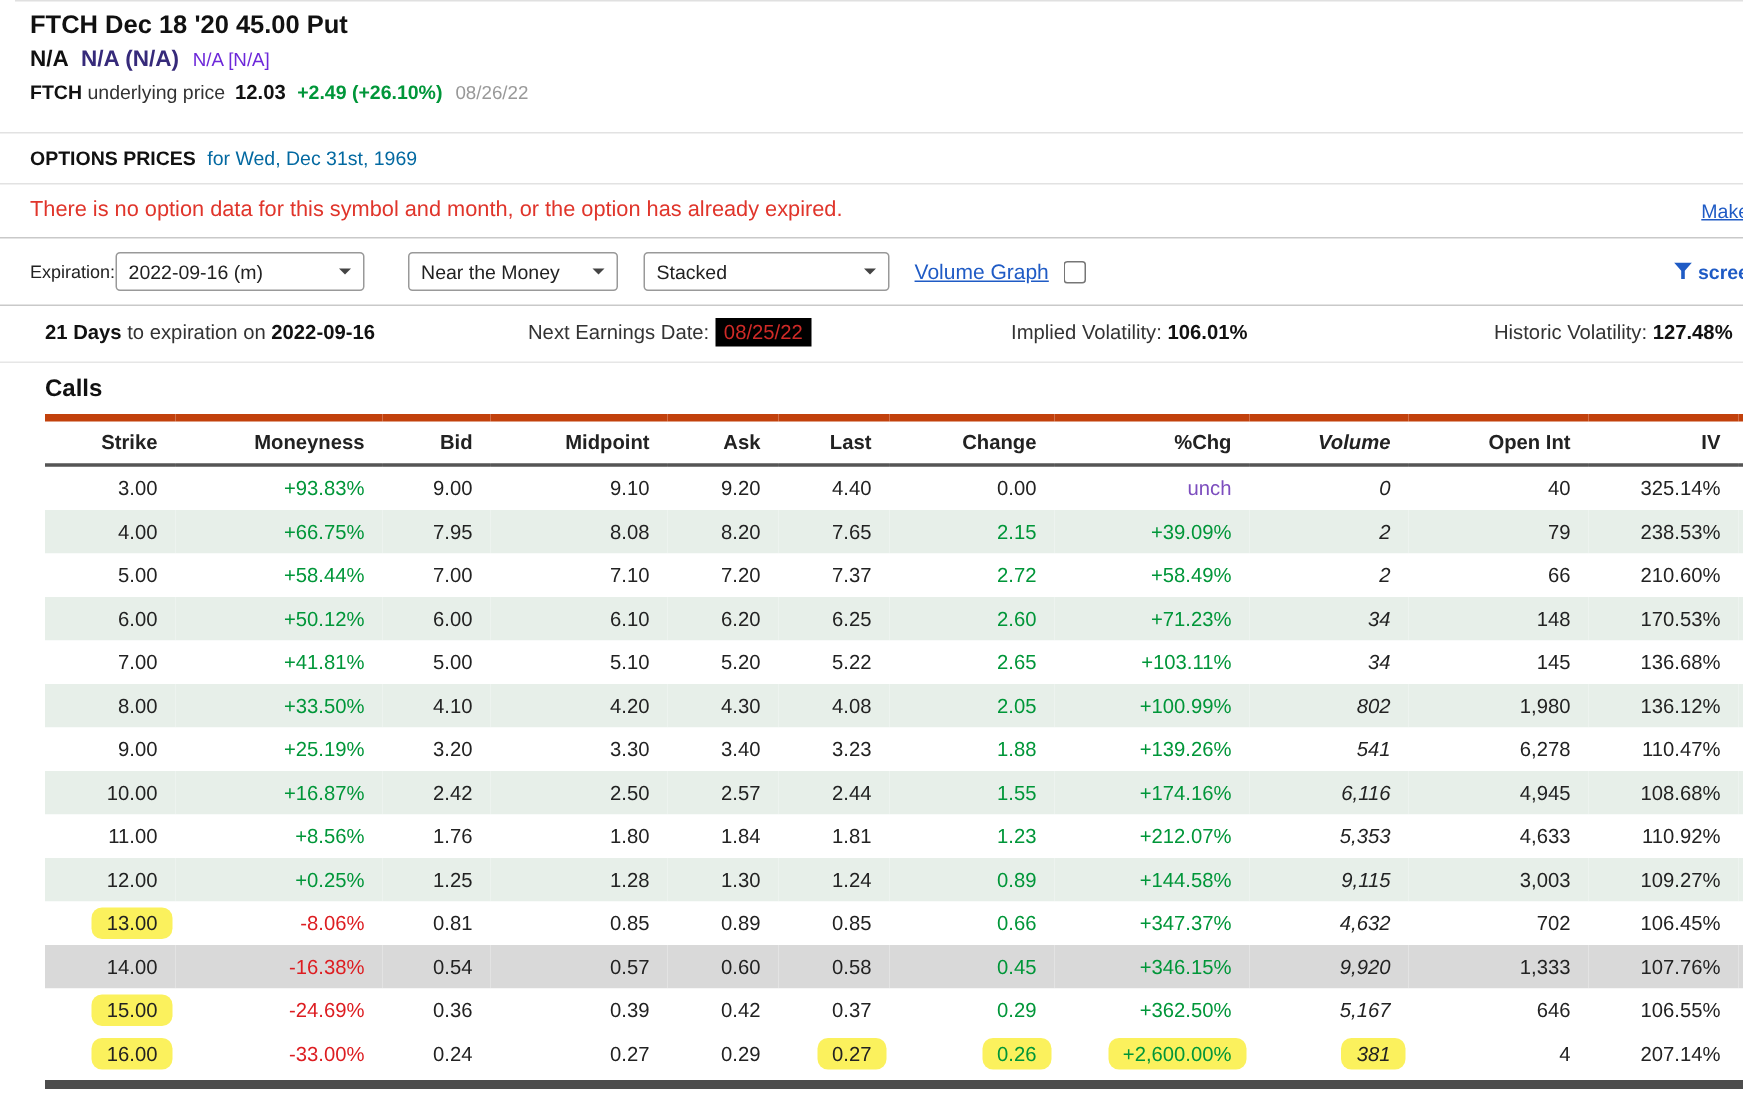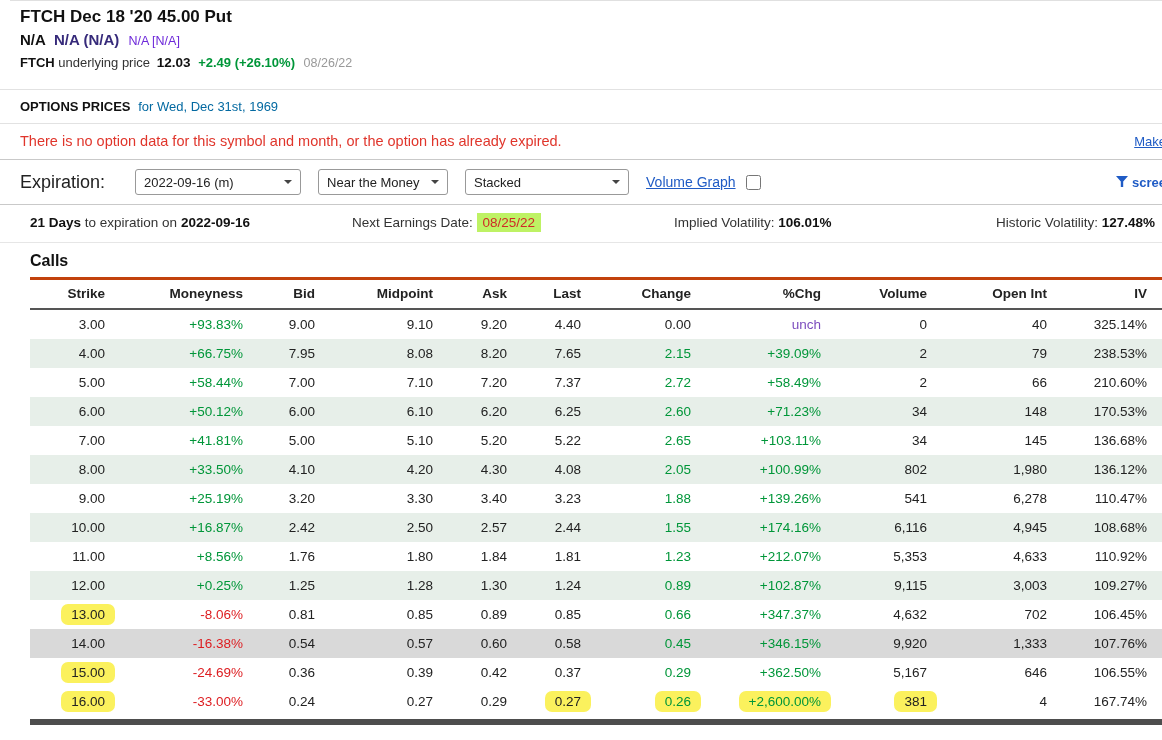--- a/index.html
+++ b/index.html
@@ -31,58 +31,58 @@
   .op-for{color:#0369a1;margin-left:4px;}
 
   
   .error-row{display:flex;justify-content:space-between;align-items:flex-end;padding:9px 0 7px 20px;}
   .error-text{color:#e0352b;font-size:14.5px;}
   .make-link{color:#1f5bc5;font-size:13px;white-space:nowrap;margin-right:-4px;}
 
   
   .controls{display:flex;align-items:center;border-top:1px solid #c9c9c9;border-bottom:1px solid #c9c9c9;
             padding:9px 0 9px 20px;margin-top:3px;}
-  .exp-label{font-size:18px;color:#222;margin-right:30px;}
+  .exp-label{font-size:12px;color:#222;}
   .select{display:flex;align-items:center;justify-content:space-between;height:26px;border:1px solid #999;
           border-radius:3px;background:#fff;font-size:13px;color:#222;padding:0 8px;box-sizing:border-box;
           margin-right:17px;cursor:default;}
   .select .caret{width:0;height:0;border:4px solid transparent;border-top-color:#444;margin-left:10px;margin-top:4px;}
   .sel-exp{width:166px;}
-  .sel-money{width:130px;}
+  .sel-money{width:140px;margin-left:12px;}
   .sel-view{width:164px;}
   .vg-link{color:#1f5bc5;font-size:14px;text-decoration:underline;margin-right:10px;white-space:nowrap;}
   .vg-check{width:15px;height:15px;margin:0;}
   .screener{margin-left:auto;display:flex;align-items:center;color:#1f5bc5;font-size:13px;font-weight:700;
             white-space:nowrap;overflow:hidden;max-width:46px;}
   .screener svg{margin-right:4px;flex:none;}
 
   
   .info{display:flex;padding:10px 0 12px 30px;border-bottom:1px solid #e6e6e6;font-size:13.5px;color:#333;}
   .info .seg{width:322px;white-space:nowrap;}
   .info .seg:last-child{width:auto;}
   .info b{color:#111;}
-  .earn{background:#bef264;color:#cf2a27;padding:2px 6px;margin-top:38px;}
+  .earn{background:#000000;color:#cf2a27;padding:2px 6px;margin-top:38px;}
 
   
   .calls-h{font-size:16px;font-weight:700;color:#111;padding:9px 0 7px 30px;}
 
   
   table{border-collapse:collapse;table-layout:fixed;width:1132px;margin-left:30px;font-size:13.5px;}
   thead th{text-align:right;font-weight:700;color:#222;padding:6px 12px 7px 0;
-           border-top:3px solid #c2410c;border-bottom:2px solid #555;white-space:nowrap;}
+           border-top:5px solid #c2410c;border-bottom:2px solid #555;white-space:nowrap;}
   tbody td{text-align:right;padding:7px 12px 7px 0;white-space:nowrap;color:#222;}
   th:nth-child(1),td:nth-child(1){width:75px;}
   th:nth-child(2),td:nth-child(2){width:126px;}
   th:nth-child(3),td:nth-child(3){width:60px;}
   th:nth-child(4),td:nth-child(4){width:106px;}
   th:nth-child(5),td:nth-child(5){width:62px;}
   th:nth-child(6),td:nth-child(6){width:62px;}
   th:nth-child(7),td:nth-child(7){width:98px;}
   th:nth-child(8),td:nth-child(8){width:118px;}
-  th:nth-child(9),td:nth-child(9){width:94px;}
+  th:nth-child(9),td:nth-child(9){width:94px;font-style:italic;}
   th:nth-child(10),td:nth-child(10){width:108px;}
   th:nth-child(11),td:nth-child(11){width:88px;}
   th:nth-child(12),td:nth-child(12){width:120px;}
   tr.bg-white{background:#fff;}
   tr.bg-stripe{background:#e7efe9;}
   tr.bg-gray{background:#d9d9d9;}
   .green{color:#009639;}
   .red{color:#dd1d21;}
   .purple{color:#7c4dbe;}
   .hl{background:#fbf15d;border-radius:7px;padding:3px 10px;margin:-3px -10px;}
@@ -313,21 +313,21 @@
           <td></td>
         </tr>
         <tr class="bg-stripe">
           <td><span>12.00</span></td>
           <td><span class="green">+0.25%</span></td>
           <td><span>1.25</span></td>
           <td><span>1.28</span></td>
           <td><span>1.30</span></td>
           <td><span>1.24</span></td>
           <td><span class="green">0.89</span></td>
-          <td><span class="green">+102.87%</span></td>
+          <td><span class="green">+144.58%</span></td>
           <td><span>9,115</span></td>
           <td><span>3,003</span></td>
           <td><span>109.27%</span></td>
           <td></td>
         </tr>
         <tr class="bg-white">
           <td><span class="hl">13.00</span></td>
           <td><span class="red">-8.06%</span></td>
           <td><span>0.81</span></td>
           <td><span>0.85</span></td>
@@ -372,20 +372,20 @@
           <td><span class="hl">16.00</span></td>
           <td><span class="red">-33.00%</span></td>
           <td><span>0.24</span></td>
           <td><span>0.27</span></td>
           <td><span>0.29</span></td>
           <td><span class="hl">0.27</span></td>
           <td><span class="green hl">0.26</span></td>
           <td><span class="green hl">+2,600.00%</span></td>
           <td><span class="hl">381</span></td>
           <td><span>4</span></td>
-          <td><span>167.74%</span></td>
+          <td><span>207.14%</span></td>
           <td></td>
         </tr>
       </tbody>
   </table>
 
   <div class="bottom-bar"></div>
 </div>
 
 </body></html>

